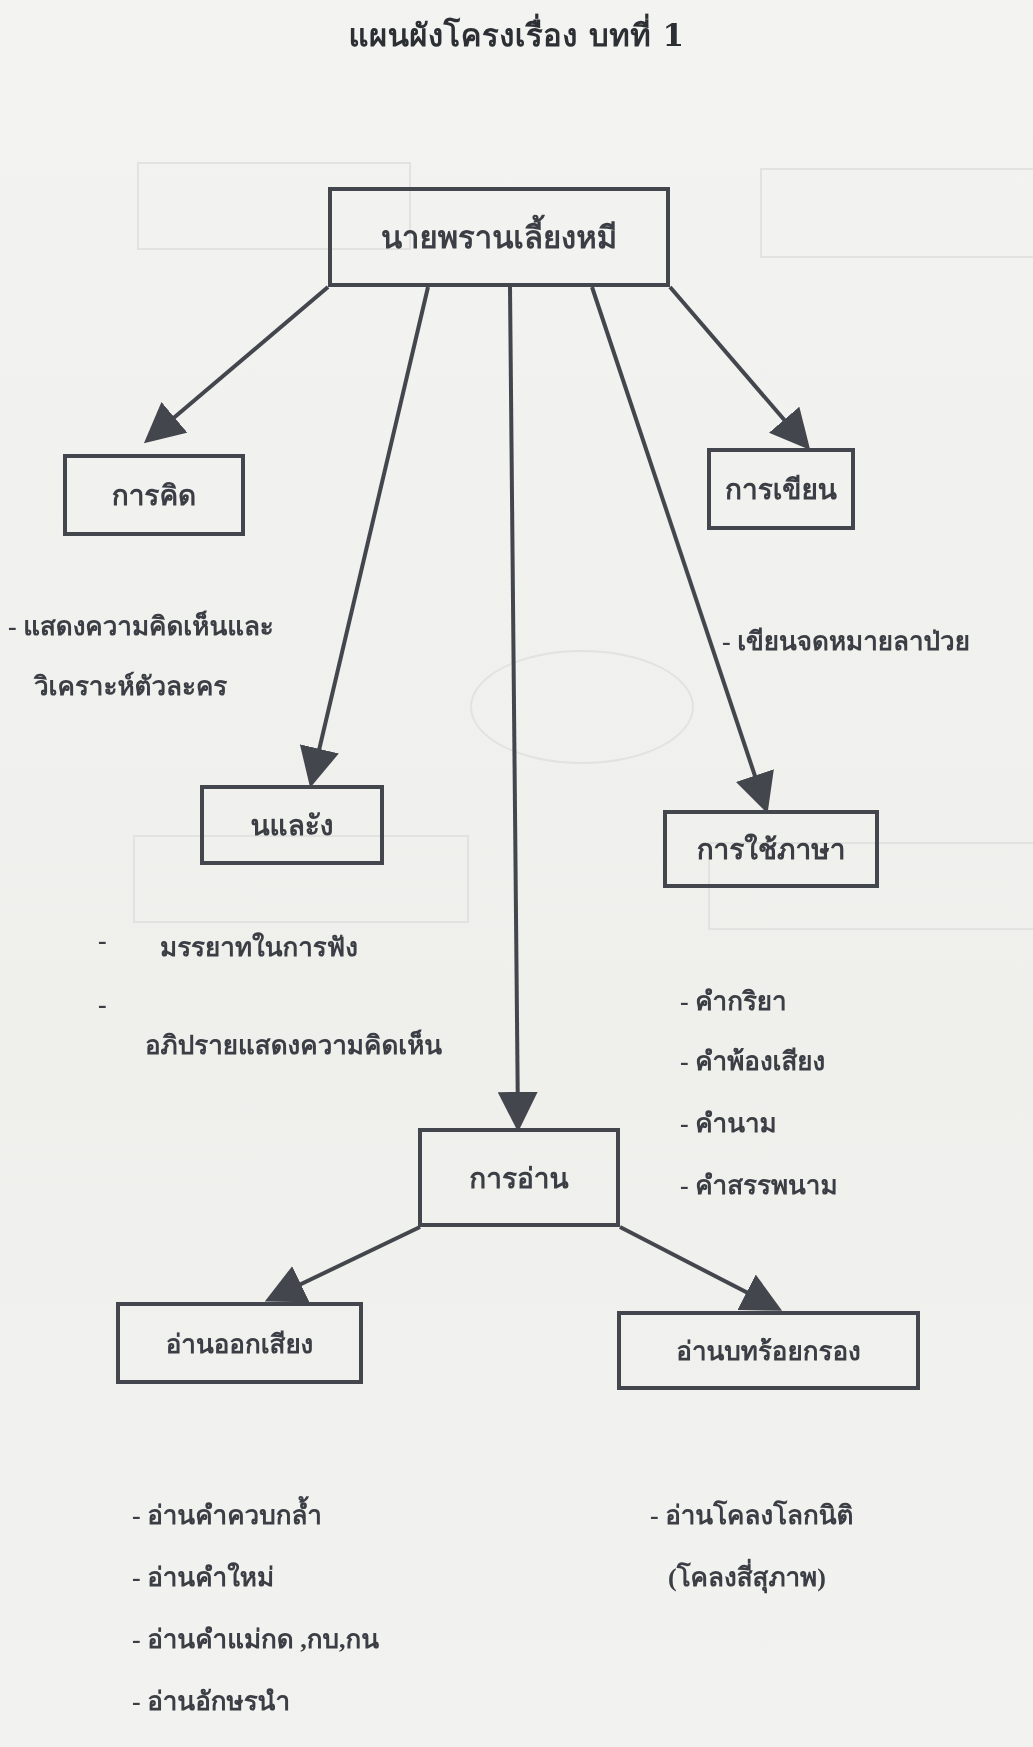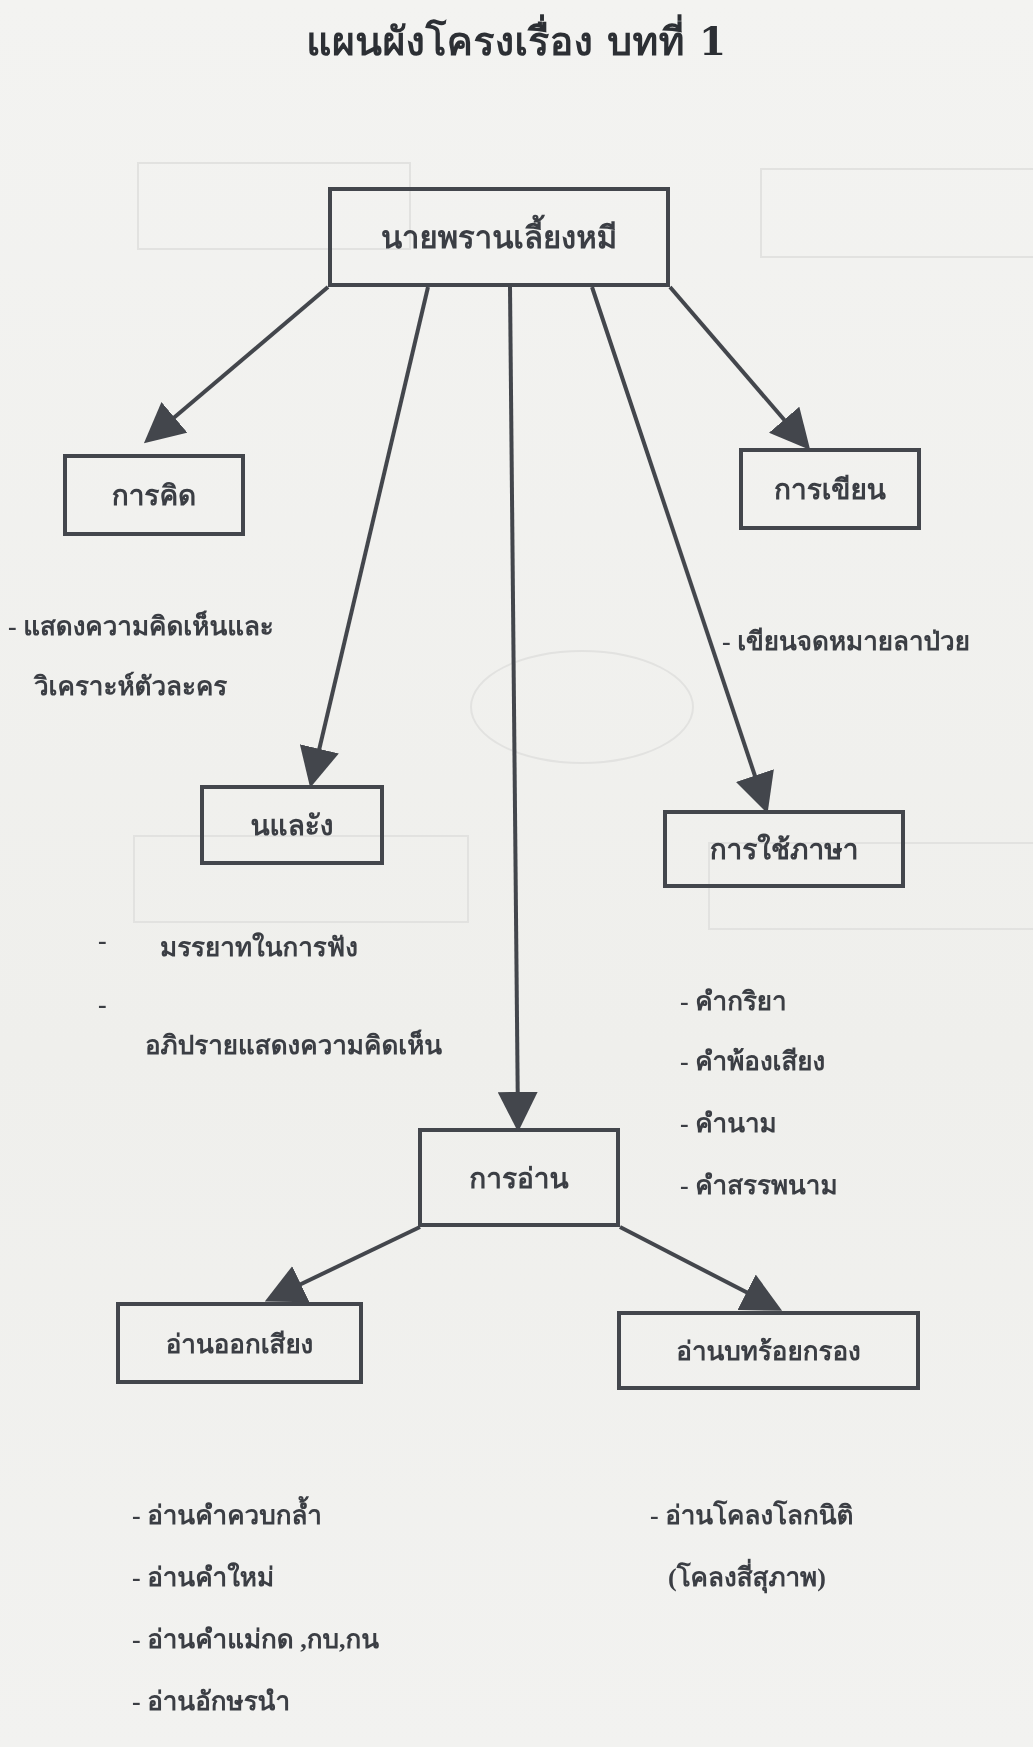--- a/index.html
+++ b/index.html
@@ -11,21 +11,21 @@
   }
   .page-bg {
     position: absolute; inset: 0;
     background: linear-gradient(180deg, #f3f3f1 0%, #efefec 60%, #f2f2f0 100%);
   }
   .ghost-box { position: absolute; border: 2px solid #e2e2e0; pointer-events: none; }
   svg.links { position: absolute; left: 0; top: 0; }
   .title {
     position: absolute; left: 0; width: 1033px; top: 10px; text-align: center;
     font-family: "DejaVu Serif", "Liberation Serif", serif;
-    font-weight: bold; font-size: 39px; color: #2c2f34; letter-spacing: 0.5px;
+    font-weight: bold; font-size: 31px; color: #2c2f34; letter-spacing: 0.5px;
   }
   .node {
     position: absolute; border: 4px solid #43464c; background: transparent;
     display: flex; align-items: center; justify-content: center;
     font-weight: bold; color: #3b3e44; box-sizing: border-box; white-space: nowrap;
   }
   .list { position: absolute; font-weight: bold; color: #3b3e44; font-size: 26px; }
   .list .item { position: absolute; white-space: nowrap; font-family: Liberation Serif, serif; }
 </style>
 </head>
@@ -63,38 +63,38 @@
 </div>
 
 <div class="node" style="left:63px;top:442px;width:182px;height:82px;font-size:28px;margin-top:12px;">
   <span>การคิด</span>
 </div>
 <div class="list" style="left:0;top:0;">
   <div class="item" style="left:8px;top:605px;">- แสดงความคิดเห็นและ</div>
   <div class="item" style="left:34px;top:665px;">วิเคราะห์ตัวละคร</div>
 </div>
 
-<div class="node" style="left:739px;top:448px;width:182px;height:82px;font-size:28px;">
+<div class="node" style="left:707px;top:448px;width:148px;height:82px;font-size:28px;">
   <span>การเขียน</span>
 </div>
 <div class="list" style="left:0;top:0;">
   <div class="item" style="left:722px;top:620px;">- เขียนจดหมายลาป่วย</div>
 </div>
 
 <div class="node" style="left:200px;top:785px;width:184px;height:80px;font-size:28px;">
   <span>นและัง</span>
 </div>
 <div class="list" style="left:0;top:0;">
   <div class="item" style="left:98px;top:926px;">-</div>
   <div class="item" style="left:160px;top:926px;">มรรยาทในการฟัง</div>
   <div class="item" style="left:98px;top:990px;">-</div>
   <div class="item" style="left:145px;top:990px;margin-top:34px;">อภิปรายแสดงความคิดเห็น</div>
 </div>
 
-<div class="node" style="left:663px;top:810px;width:242px;height:78px;font-size:28px;">
+<div class="node" style="left:663px;top:810px;width:216px;height:78px;font-size:28px;">
   <span>การใช้ภาษา</span>
 </div>
 <div class="list" style="left:0;top:0;">
   <div class="item" style="left:680px;top:980px;">-  คำกริยา</div>
   <div class="item" style="left:680px;top:1040px;">- คำพ้องเสียง</div>
   <div class="item" style="left:680px;top:1102px;">- คำนาม</div>
   <div class="item" style="left:680px;top:1164px;">- คำสรรพนาม</div>
 </div>
 
 <div class="node" style="left:418px;top:1128px;width:202px;height:99px;font-size:28px;">

